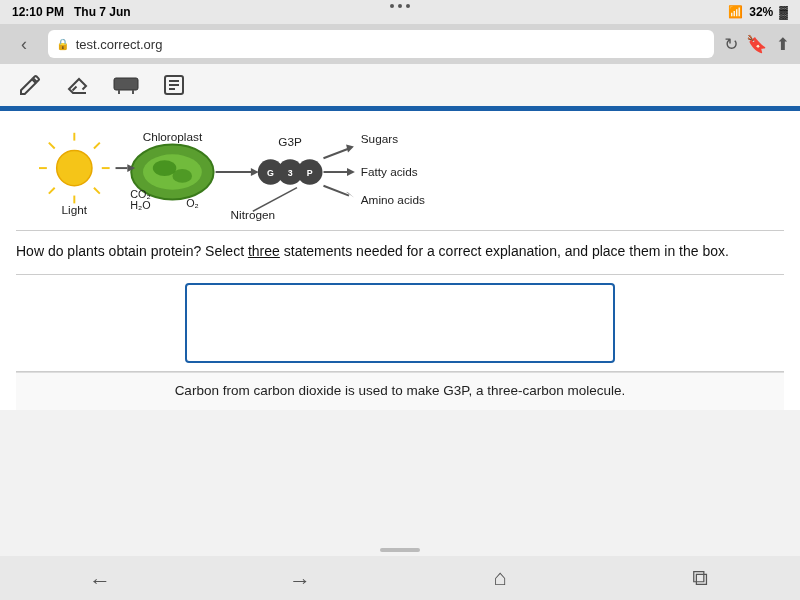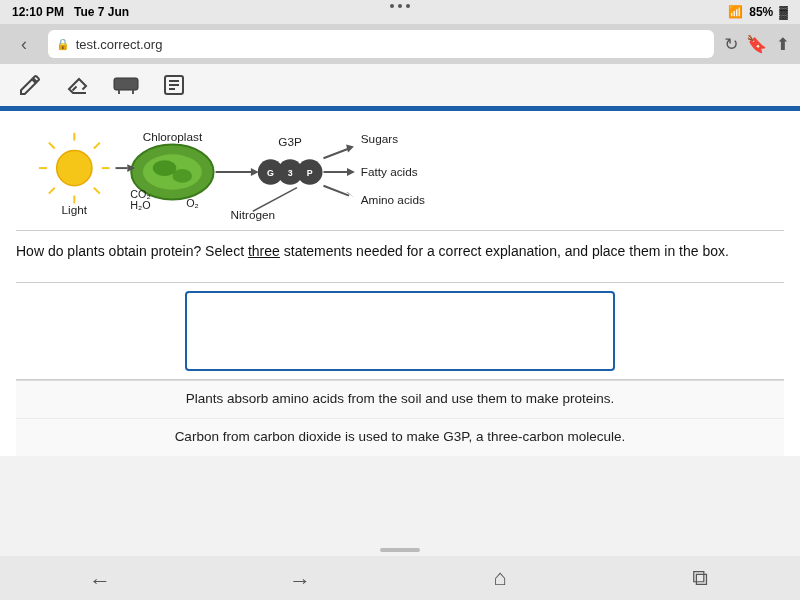--- a/index.html
+++ b/index.html
@@ -98,21 +98,21 @@
 
     .diagram-svg {
       width: 100%;
       height: 100%;
     }
 
     
     .question-text {
       font-size: 14px;
       color: #111;
-      padding: 10px 0 20px 0;
+      padding: 10px 0 12px 0;
       line-height: 1.5;
       border-bottom: 1px solid #ccc;
     }
     .question-text u { text-decoration: underline; }
 
     
     .drop-box-container {
       padding: 8px 0;
       border-bottom: 1px solid #ccc;
     }
@@ -171,30 +171,30 @@
       background: #bbb;
       border-radius: 2px;
     }
   </style>
 </head>
 <body>
 
 <div class="status-bar">
   <div class="status-left">
     <span>12:10 PM</span>
-    <span style="margin-left:6px;">Tue 7 Jun</span>
+    <span style="margin-left:6px;">Thu 7 Jun</span>
   </div>
   <div class="dots-center">
     <div class="dot"></div>
     <div class="dot"></div>
     <div class="dot"></div>
   </div>
   <div class="status-right">
     <span>📶</span>
-    <span>85%</span>
+    <span>32%</span>
     <span>▓</span>
   </div>
 </div>
 
 <div class="browser-bar">
   <div class="nav-btn">‹</div>
   <div class="address-bar">
     <span class="lock-icon">🔒</span>
     <span>test.correct.org</span>
   </div>
@@ -308,21 +308,20 @@
 
   <div class="question-text">
     How do plants obtain protein? Select <u>three</u> statements needed for a correct explanation, and place them in the box.
   </div>
 
   <div class="drop-box-container">
     <div class="drop-box"></div>
   </div>
 
   <div class="answer-choices">
-    <div class="answer-item">Plants absorb amino acids from the soil and use them to make proteins.</div>
     <div class="answer-item">Carbon from carbon dioxide is used to make G3P, a three-carbon molecule.</div>
   </div>
 
 </div>
 
 <div class="scroll-indicator"></div>
 
 <div class="bottom-nav">
   <div class="bottom-nav-btn">←</div>
   <div class="bottom-nav-btn">→</div>

